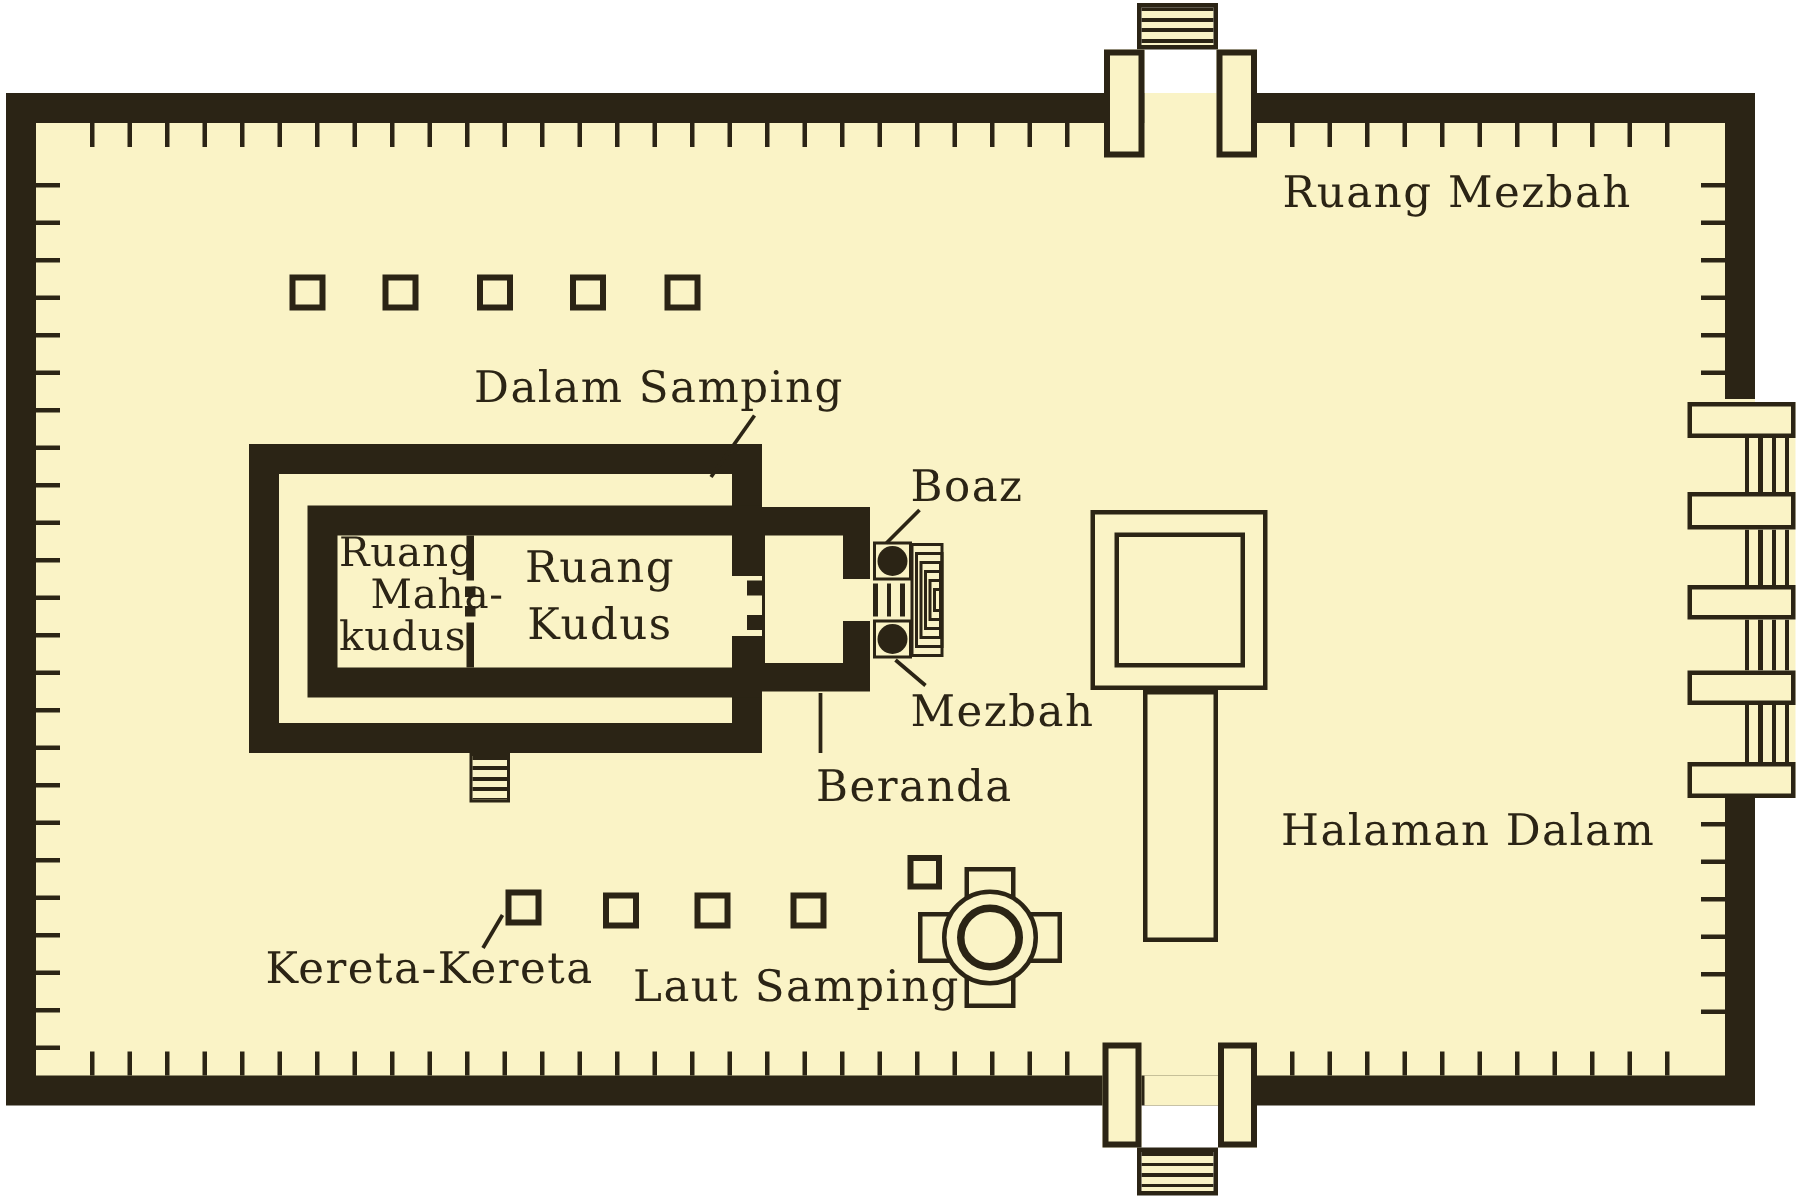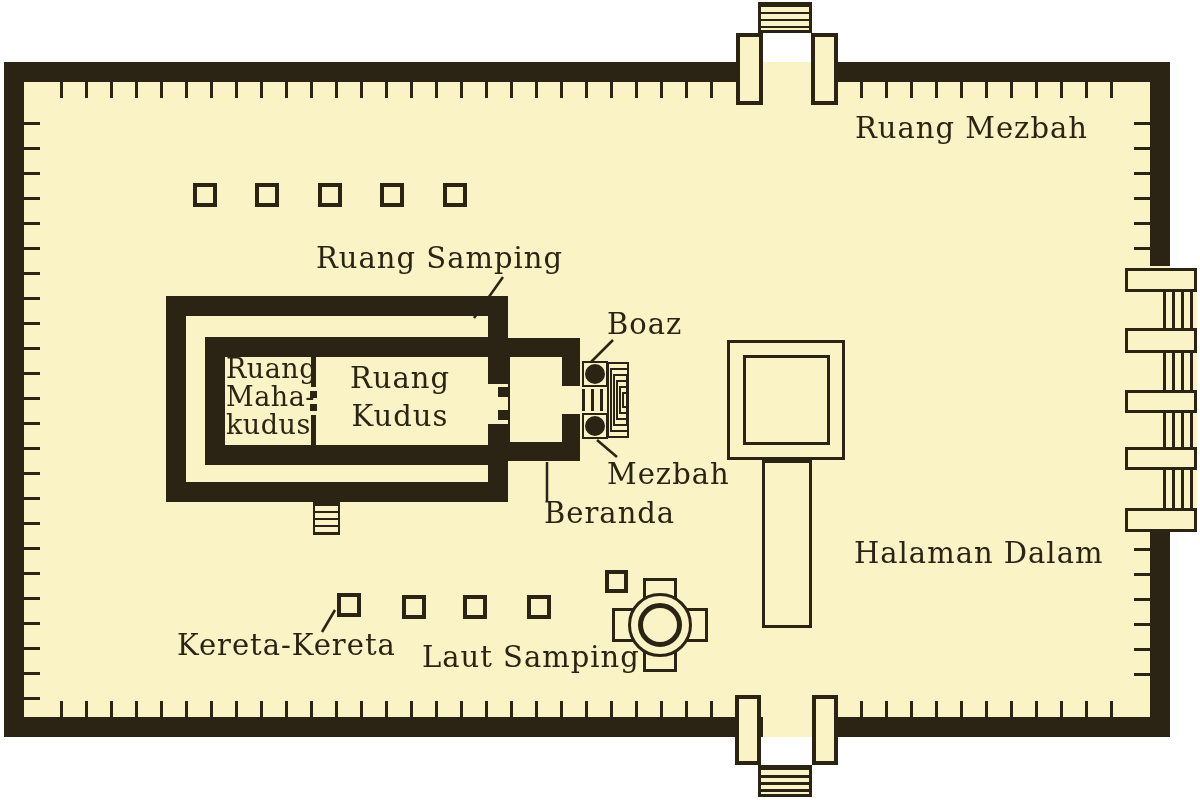--- a/index.html
+++ b/index.html
@@ -256,31 +256,31 @@
 
   <svg class="abs" width="1200" height="800" style="left:0;top:0;pointer-events:none;">
     <line x1="503" y1="277" x2="474" y2="318" stroke="#2b2415" stroke-width="2.5"></line>
     <line x1="613" y1="340" x2="591" y2="362" stroke="#2b2415" stroke-width="2.5"></line>
     <line x1="597" y1="440" x2="617" y2="457" stroke="#2b2415" stroke-width="2.5"></line>
     <line x1="547" y1="462" x2="547" y2="502" stroke="#2b2415" stroke-width="2.5"></line>
     <line x1="322" y1="632" x2="335" y2="610" stroke="#2b2415" stroke-width="2.5"></line>
   </svg>
 
   <div class="label" style="left:855px;top:112px;">Ruang Mezbah</div>
-  <div class="label" style="left:316px;top:242px;">Ruang Samping</div>
+  <div class="label" style="left:316px;top:242px;">Dalam Samping</div>
   <div class="label" style="left:607px;top:308px;">Boaz</div>
   <div class="label" style="left:607px;top:458px;">Mezbah</div>
-  <div class="label" style="left:544px;top:497px;">Beranda</div>
+  <div class="label" style="left:544px;top:508px;">Beranda</div>
   <div class="label" style="left:177px;top:629px;">Kereta-Kereta</div>
   <div class="label" style="left:854px;top:537px;">Halaman Dalam</div>
   <div class="label" style="left:422px;top:641px;">Laut Samping</div>
 
   <div class="label" style="left:226px;top:355px;font-size:27px;line-height:28px;letter-spacing:0.5px;">
     <span style="display:block;">Ruang</span>
-    <span style="display:block;">Maha-</span>
+    <span style="display:block;padding-left:21px;">Maha-</span>
     <span style="display:block;">kudus</span>
   </div>
   <div class="label" style="left:330px;top:359px;width:140px;text-align:center;line-height:38px;">
     <span style="display:block;">Ruang</span>
     <span style="display:block;">Kudus</span>
   </div>
 
 </div>
 
 </body></html>

